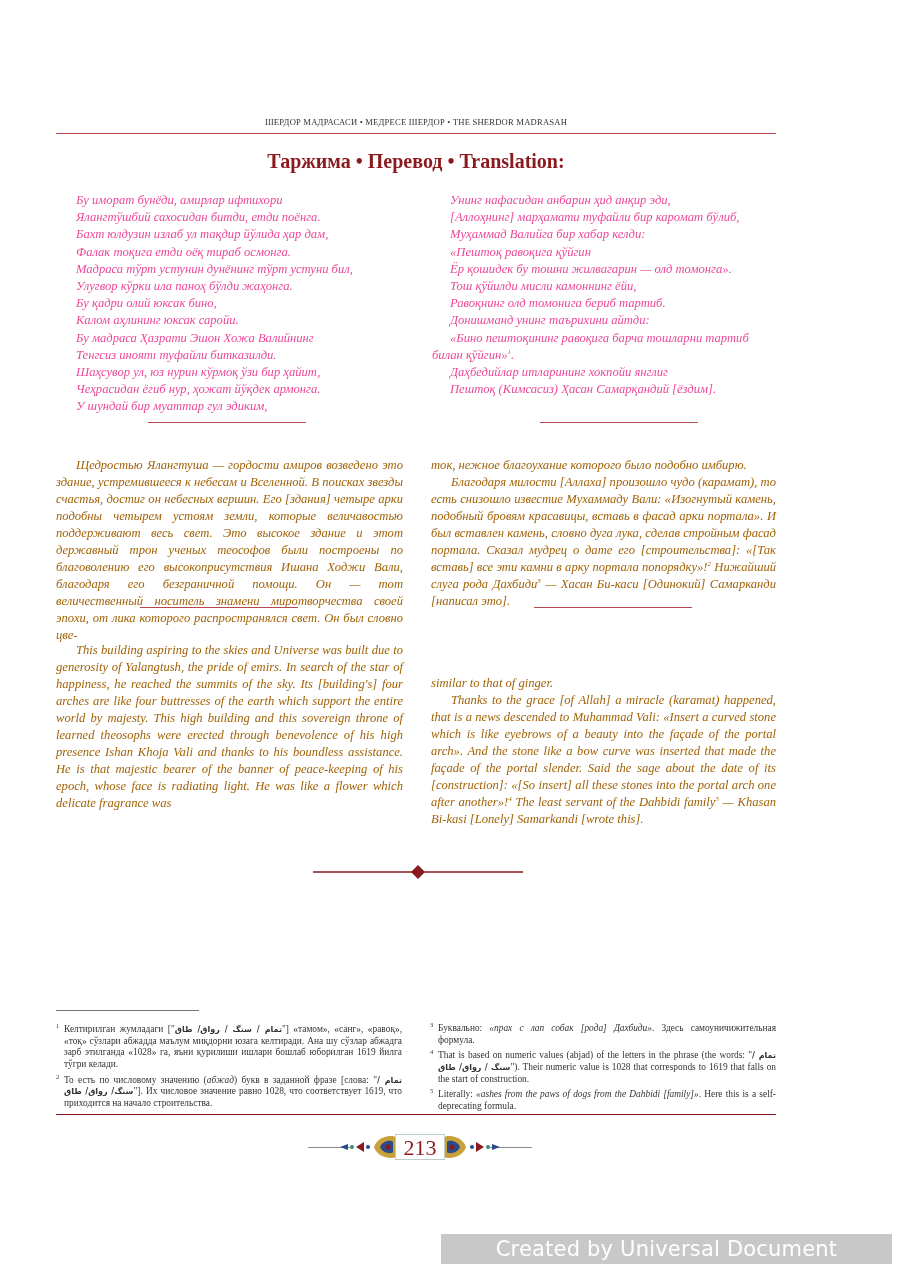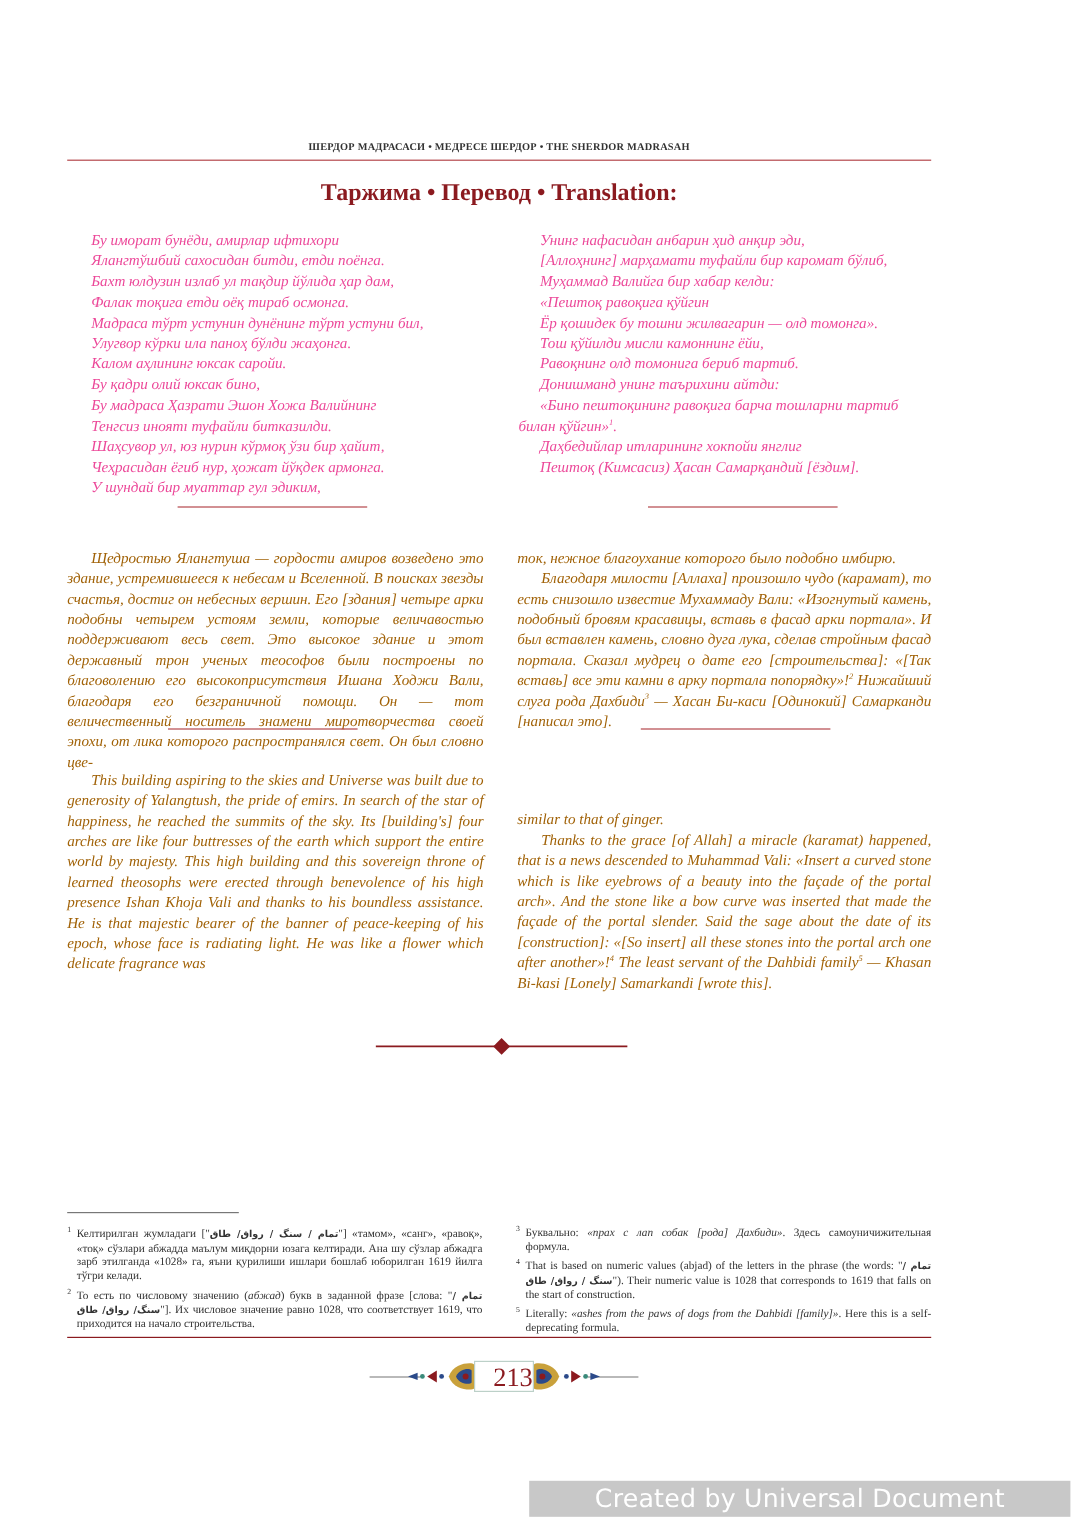--- a/index.html
+++ b/index.html
@@ -1,21 +1,21 @@
 <!DOCTYPE html>
 <html><head>
 <meta charset="utf-8">
 <style>
   * { box-sizing: border-box; margin: 0; padding: 0; }
   html, body { width: 900px; height: 1273px; background: #ffffff; overflow: hidden; }
   body { position: relative; font-family: "Liberation Serif", "DejaVu Serif", serif; color: #2a2a2a; }
 
   .running-head {
     position: absolute; left: 56px; top: 117px; width: 720px;
-    text-align: center; font-size: 8.6px; letter-spacing: 0.2px; color: #333; font-weight: bold;
+    text-align: center; font-size: 8.6px; letter-spacing: 0.2px; color: #333; font-weight: normal;
   }
   .head-rule { position: absolute; left: 56px; top: 133px; width: 720px; height: 1px; background: #b5484c; }
 
   .section-title {
     position: absolute; left: 56px; top: 150px; width: 720px; text-align: center;
     font-size: 20px; font-weight: bold; color: #8b1a1f;
   }
 
   .col { position: absolute; font-style: italic; font-size: 12.6px; line-height: 17.2px; color: #ec4899; }
   .poem-left { left: 76px; top: 192px; width: 340px; }
@@ -45,21 +45,21 @@
   .fn { padding-left: 8px; text-indent: -8px; margin-bottom: 0; }
   .fn .num { font-size: 6.5px; vertical-align: super; display: inline-block; width: 8px; text-indent: 0; }
   .arabic { font-family: "DejaVu Sans", sans-serif; font-size: 8px; font-weight: bold; }
 
   .foot-rule { position: absolute; left: 56px; top: 1114px; width: 720px; height: 1px; background: #8b1a1f; }
 
   .folio { position: absolute; left: 308px; top: 1131px; width: 224px; height: 32px; }
   .folio-line { position: absolute; top: 16px; height: 1px; background: #8c8c8c; }
   .folio-box {
     position: absolute; left: 87px; top: 3px; width: 50px; height: 26px;
-    border: 1px solid #bcd0c8; background: #fff; text-align: right;
+    border: 1px solid #bcd0c8; background: #fff; text-align: center;
     font-size: 22px; line-height: 25px; color: #8b1a1f; font-family: "Liberation Serif", serif;
   }
 
   .watermark {
     position: absolute; left: 441px; top: 1234px; width: 451px; height: 30px;
     background: #c8c8c8; color: #ffffff; font-family: "DejaVu Sans", sans-serif;
     font-size: 21px; line-height: 30px; text-align: center; letter-spacing: 0.2px;
   }
 </style>
 </head>
@@ -70,22 +70,22 @@
 
 <div class="section-title">Таржима • Перевод • Translation:</div>
 
 <div class="col poem-left">
   <div class="poem-line">Бу иморат бунёди, амирлар ифтихори</div>
   <div class="poem-line">Ялангтўшбий сахосидан битди, етди поёнга.</div>
   <div class="poem-line">Бахт юлдузин излаб ул тақдир йўлида ҳар дам,</div>
   <div class="poem-line">Фалак тоқига етди оёқ тираб осмонга.</div>
   <div class="poem-line">Мадраса тўрт устунин дунёнинг тўрт устуни бил,</div>
   <div class="poem-line">Улугвор кўрки ила паноҳ бўлди жаҳонга.</div>
+  <div class="poem-line">Бу қадри олий юксак бино,</div>
   <div class="poem-line">Калом аҳлининг юксак саройи.</div>
-  <div class="poem-line">Бу қадри олий юксак бино,</div>
   <div class="poem-line">Бу мадраса Ҳазрати Эшон Хожа Валийнинг</div>
   <div class="poem-line">Тенгсиз иноятı туфайли битказилди.</div>
   <div class="poem-line">Шаҳсувор ул, юз нурин кўрмоқ ўзи бир ҳайит,</div>
   <div class="poem-line">Чеҳрасидан ёгиб нур, ҳожат йўқдек армонга.</div>
   <div class="poem-line">У шундай бир муаттар гул эдиким,</div>
 </div>
 
 <div class="col poem-right">
   <div class="poem-line ind">Унинг нафасидан анбарин ҳид анқир эди,</div>
   <div class="poem-line ind">[Аллоҳнинг] марҳамати туфайли бир каромат бўлиб,</div>

